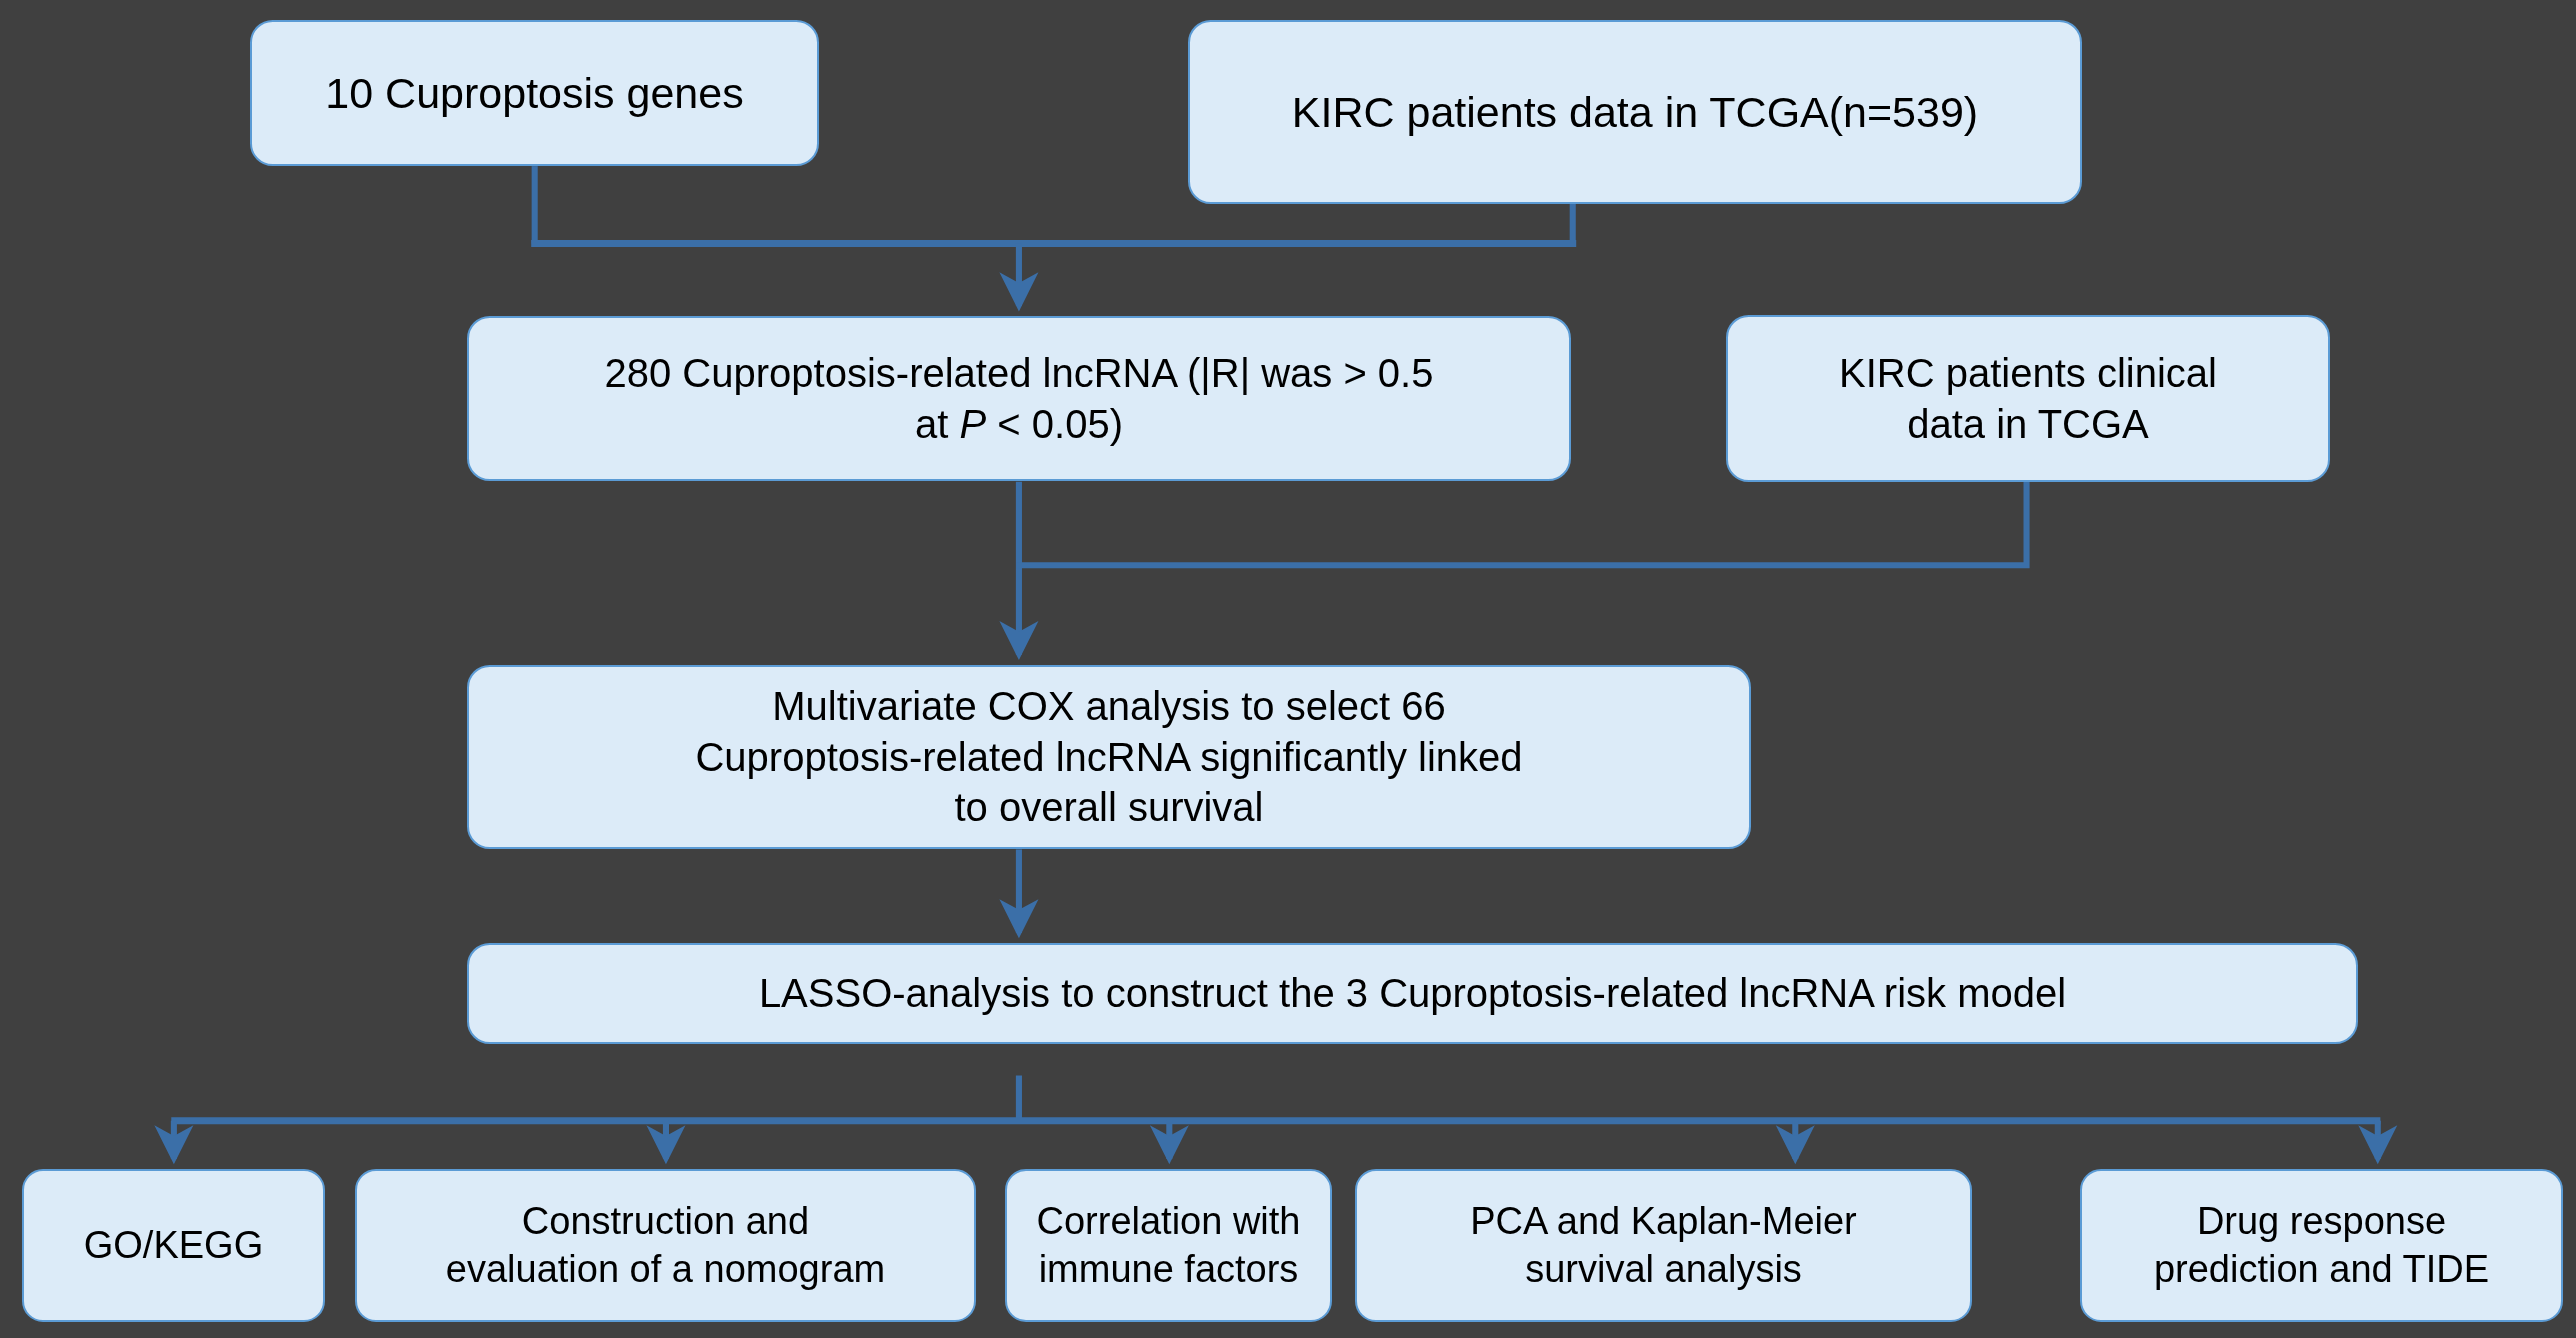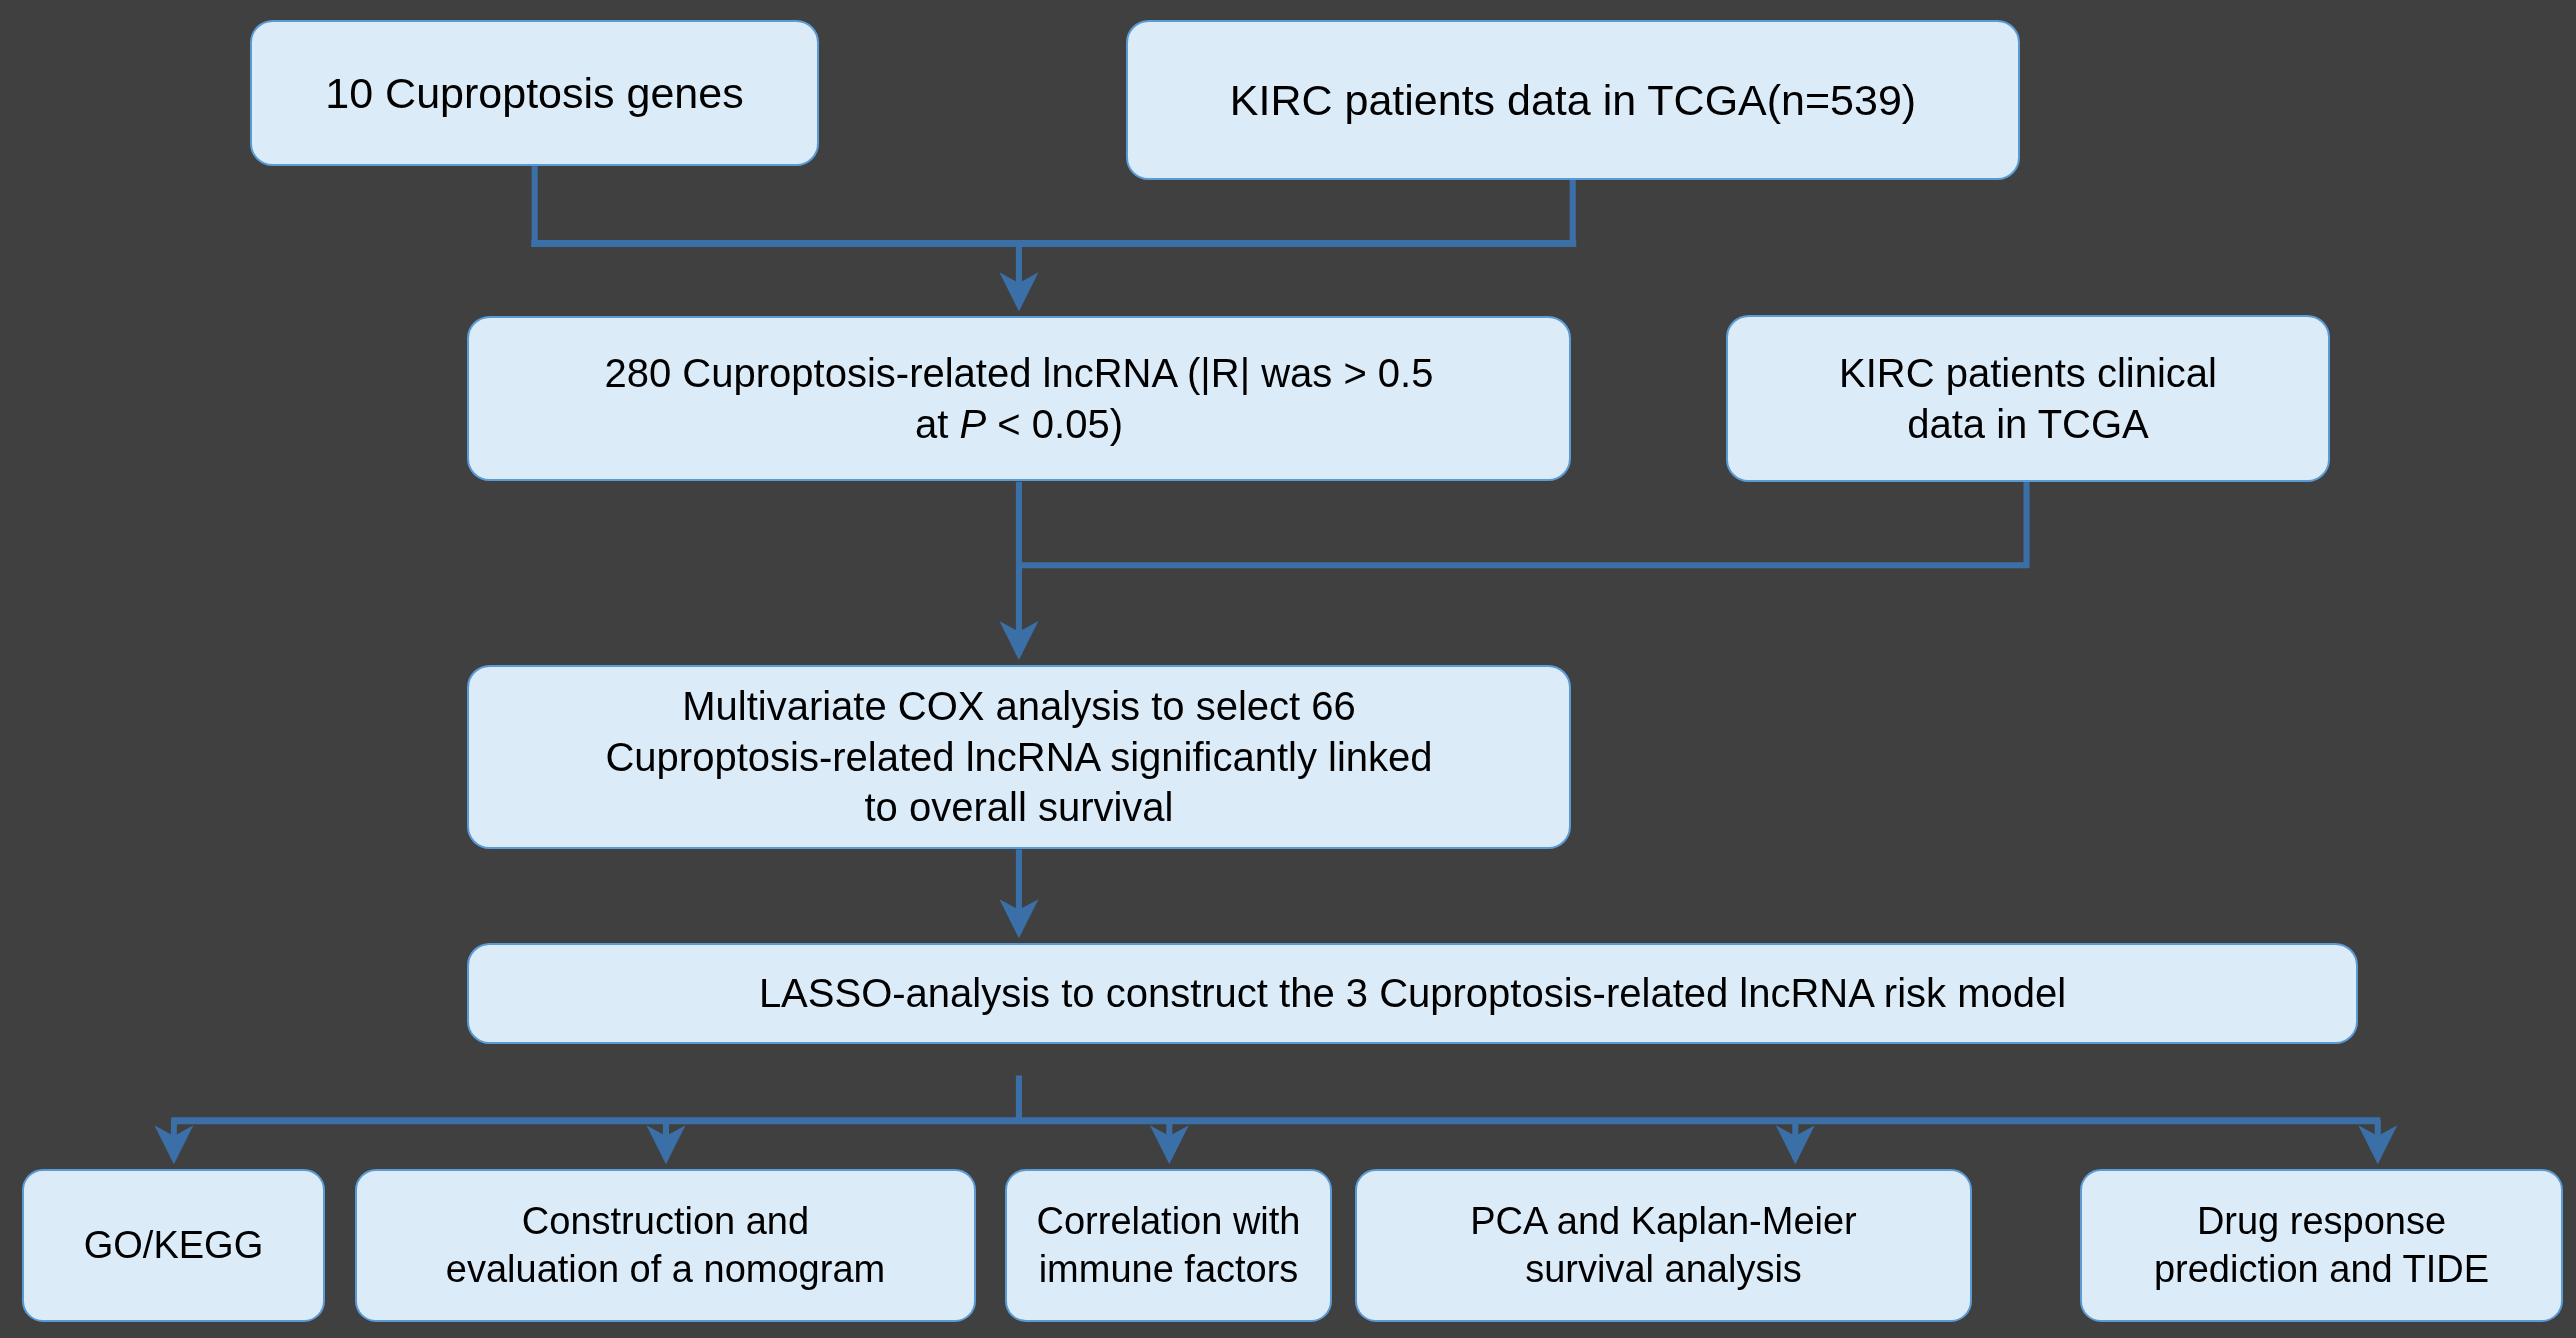--- a/index.html
+++ b/index.html
@@ -44,24 +44,24 @@
   .node .txt {
     display: block;
     width: 100%;
     white-space: pre-line;
   }
   .node em {
     font-style: italic;
   }
   
   #n-genes        { left: 250px;  top: 20px;   width: 569px;  height: 146px; font-size: 43px; border-radius: 22.6px; }
-  #n-tcga         { left: 1126px; top: 20px;   width: 894px; height: 160px; font-size: 43px; border-radius: 22.6px; }
+  #n-tcga         { left: 1188px; top: 20px;   width: 894px; height: 184px; font-size: 43px; border-radius: 22.6px; }
   #n-lnc280       { left: 467px;  top: 316px;  width: 1104px; height: 165px; font-size: 40px; border-radius: 22.6px; }
   #n-clinical     { left: 1701px; top: 315px;  width: 604px;  height: 167px; font-size: 40px; border-radius: 22.6px; margin-left: 25px; }
-  #n-cox          { left: 467px;  top: 665px;  width: 1104px; height: 184px; font-size: 40px; border-radius: 22.6px; justify-content: center; }
+  #n-cox          { left: 467px;  top: 665px;  width: 1284px; height: 184px; font-size: 40px; border-radius: 22.6px; justify-content: center; }
   #n-lasso        { left: 467px;  top: 943px; width: 1891px; height: 101px; font-size: 40px; border-radius: 22.6px; }
   #n-go           { left: 22px;   top: 1169px; width: 303px;  height: 153px; font-size: 38px; border-radius: 21px; }
   #n-nomogram     { left: 355px;  top: 1169px; width: 621px;  height: 153px; font-size: 38px; border-radius: 21px; padding-left: 12px; }
   #n-immune       { left: 1005px; top: 1169px; width: 327px;  height: 153px; font-size: 38px; border-radius: 21px; }
   #n-pca          { left: 1355px; top: 1169px; width: 617px;  height: 153px; font-size: 38px; border-radius: 21px; }
   #n-drug         { left: 2080px; top: 1169px; width: 483px;  height: 153px; font-size: 38px; border-radius: 21px; }
 </style>
 </head>
 <body>
 

